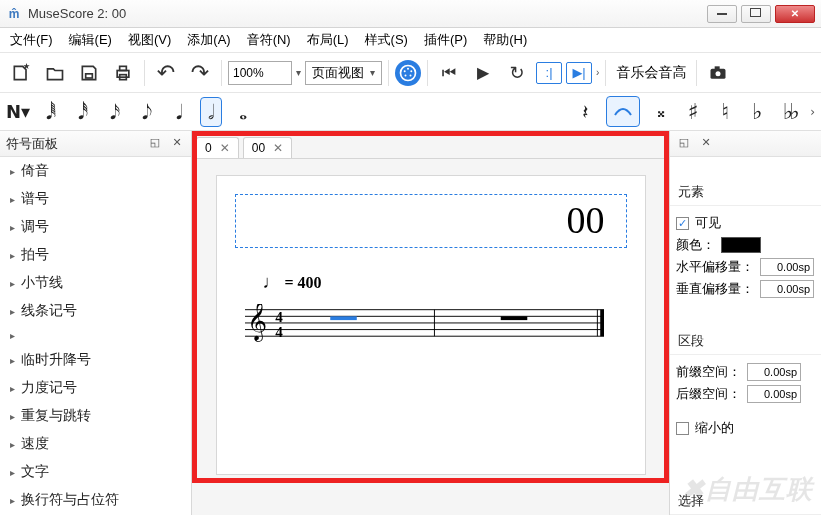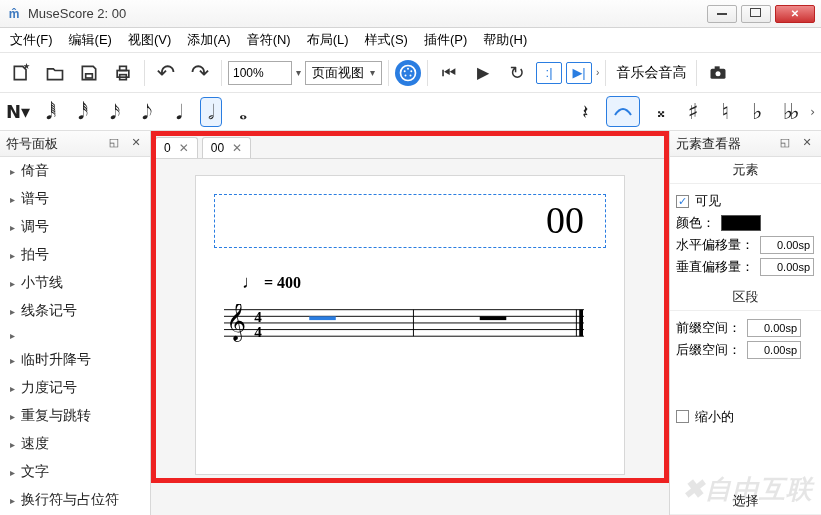--- a/index.html
+++ b/index.html
@@ -100,21 +100,21 @@
   }
   .toolbar2 .nbtn.half {
     border:1px solid #2a7de1; border-radius:4px; padding:2px 6px;
     background:#e9f3ff; color:#2a7de1;
   }
   .toolbar2 .glyph { font-size:20px; }
   
   .mainrow { flex:1; display:flex; min-height:0; border-top:1px solid #e0e0e0;}
   
   .palettes {
-    width: 151px; background:#fff; border-right:1px solid #d8d8d8;
+    width: 192px; background:#fff; border-right:1px solid #d8d8d8;
     display:flex; flex-direction:column;
   }
   .panel-hdr {
     height: 26px; display:flex; align-items:center;
     padding: 0 6px; font-size:13px; color:#222;
     background:linear-gradient(#fcfcfc,#f2f2f2);
     border-bottom:1px solid #e0e0e0;
     gap:6px;
   }
   .panel-hdr .flex { flex:1; }
@@ -163,22 +163,23 @@
   .staffwrap {
     position:absolute; left:28px; top:128px; right:40px; height:40px;
   }
   .staffwrap svg { position:absolute; inset:0;}
   
   .inspector {
     width: 152px; background:#fff; border-left:1px solid #d8d8d8;
     display:flex; flex-direction:column;
   }
   .section-title {
-    text-align:center; font-size:13px; color:#222; padding:4px 8px;
+    text-align:left; font-size:13px; color:#222; padding:4px 8px;
     border-bottom:1px solid #eee;
+    margin-top:22px;
   }
   .insp-body { flex:1; padding:4px 6px; font-size:13px; }
   .row { display:flex; align-items:center; gap:6px; margin:4px 0;}
   .row label { white-space:nowrap; }
   .row .swatch { width:40px; height:16px; background:#000; border:1px solid #555;}
   .row input.sp { width:54px; height:18px; border:1px solid #aaa; font-size:11px; padding:6px 3px; text-align:right;}
   .cb { width:13px; height:13px; border:1px solid #888; background:#fff; display:inline-flex; align-items:center; justify-content:center; font-size:11px; color:#2a7de1; line-height:1;}
   .watermark {
     position:absolute; right:8px; bottom:8px; font-size:26px; font-weight:900;
     color:rgba(0,0,0,0.10); font-style:italic; pointer-events:none; letter-spacing:1px;
@@ -412,21 +413,20 @@
 
               <rect x="270" y="13" width="28" height="4" fill="#000"></rect>
             </svg>
           </div>
         </div>
       </div>
     </div>
 
     <div class="inspector">
       <div class="panel-hdr">
-        <span class="flex">元素查看器</span>
         <span class="pbtn">◱</span>
         <span class="pbtn">✕</span>
       </div>
       <div class="section-title">元素</div>
       <div class="insp-body">
         <div class="row">
           <span class="cb">✓</span>
           <label>可见</label>
         </div>
         <div class="row">

